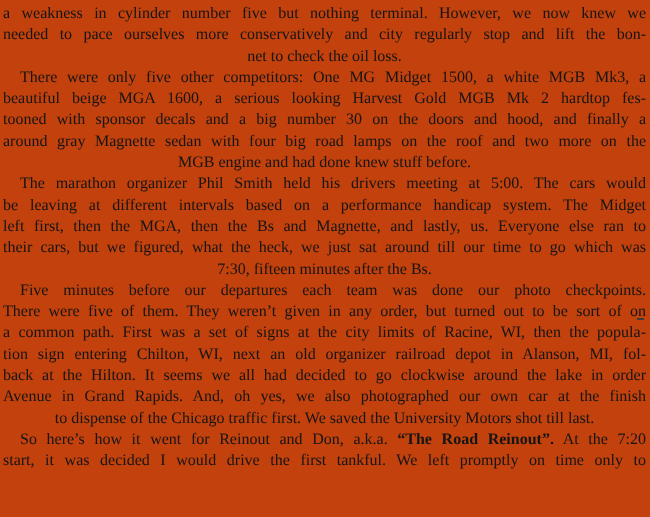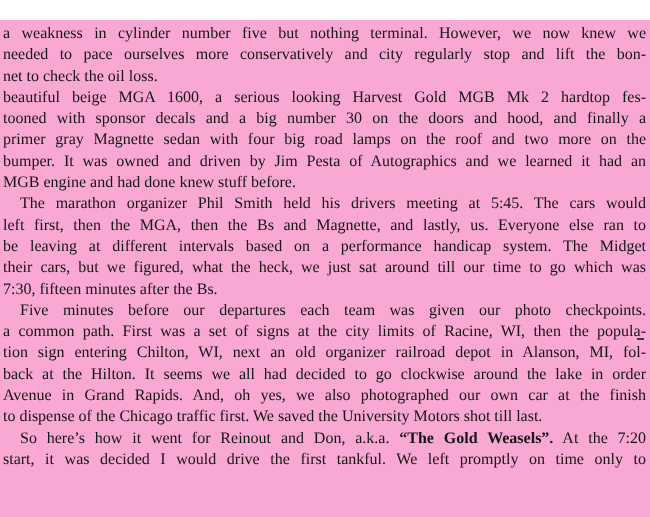--- a/index.html
+++ b/index.html
@@ -9,32 +9,32 @@
   }
   body {
     width: 650px;
     height: 517px;
     overflow: hidden;
     position: relative;
   }
   .page {
     position: absolute;
     inset: 0;
-    background: #f9a8d4;
+    background: #c2410c;
     color: #151515;
     font-family: "Liberation Serif", "DejaVu Serif", serif;
     font-size: 16px;
     line-height: 21.3px;
     padding: 3px 4px 0 3px;
     box-sizing: border-box;
-    margin-top: 20px;
   }
   .line {
     white-space: normal;
     text-rendering: geometricPrecision;
+    text-align: center;
   }
   .line.just {
     text-align: justify;
     text-align-last: justify;
   }
   .line.indent {
     padding-left: 17px;
   }
   .line b {
     font-weight: bold;
@@ -49,33 +49,34 @@
   }
 </style>
 </head>
 <body>
 
 <div class="page">
   <div>
       <div class="line just"><span>a weakness in cylinder number five but nothing terminal. However, we now knew we</span></div>
       <div class="line just"><span>needed to pace ourselves more conservatively and city regularly stop and lift the bon-</span></div>
       <div class="line"><span>net to check the oil loss.</span></div>
+      <div class="line indent just"><span>There were only five other competitors: One MG Midget 1500, a white MGB Mk3, a</span></div>
       <div class="line just"><span>beautiful beige MGA 1600, a serious looking Harvest Gold MGB Mk 2 hardtop fes-</span></div>
       <div class="line just"><span>tooned with sponsor decals and a big number 30 on the doors and hood, and finally a</span></div>
-      <div class="line just"><span>primer gray Magnette sedan with four big road lamps on the roof and two more on the</span></div>
-      <div class="line just"><span>bumper. It was owned and driven by Jim Pesta of Autographics and we learned it had an</span></div>
+      <div class="line just"><span>around gray Magnette sedan with four big road lamps on the roof and two more on the</span></div>
       <div class="line"><span>MGB engine and had done knew stuff before.</span></div>
-      <div class="line indent just"><span>The marathon organizer Phil Smith held his drivers meeting at 5:45. The cars would</span></div>
+      <div class="line indent just"><span>The marathon organizer Phil Smith held his drivers meeting at 5:00. The cars would</span></div>
+      <div class="line just"><span>be leaving at different intervals based on a performance handicap system. The Midget</span></div>
       <div class="line just"><span>left first, then the MGA, then the Bs and Magnette, and lastly, us. Everyone else ran to</span></div>
-      <div class="line just"><span>be leaving at different intervals based on a performance handicap system. The Midget</span></div>
       <div class="line just"><span>their cars, but we figured, what the heck, we just sat around till our time to go which was</span></div>
       <div class="line"><span>7:30, fifteen minutes after the Bs.</span></div>
-      <div class="line indent just"><span>Five minutes before our departures each team was given our photo checkpoints.</span></div>
+      <div class="line indent just"><span>Five minutes before our departures each team was done our photo checkpoints.</span></div>
+      <div class="line just"><span>There were five of them. They weren’t given in any order, but turned out to be sort of on</span></div>
       <div class="line just"><span>a common path. First was a set of signs at the city limits of Racine, WI, then the popula-</span></div>
       <div class="line just"><span>tion sign entering Chilton, WI, next an old organizer railroad depot in Alanson, MI, fol-</span></div>
       <div class="line just"><span>back at the Hilton. It seems we all had decided to go clockwise around the lake in order</span></div>
       <div class="line just"><span>Avenue in Grand Rapids. And, oh yes, we also photographed our own car at the finish</span></div>
       <div class="line"><span>to dispense of the Chicago traffic first. We saved the University Motors shot till last.</span></div>
-      <div class="line indent just"><span>So here’s how it went for Reinout and Don, a.k.a. </span><b>“The Gold Weasels”.</b><span> At the 7:20</span></div>
+      <div class="line indent just"><span>So here’s how it went for Reinout and Don, a.k.a. </span><b>“The Road Reinout”.</b><span> At the 7:20</span></div>
       <div class="line just"><span>start, it was decided I would drive the first tankful. We left promptly on time only to</span></div>
     </div>
   <div class="artifact"></div>
 </div>
 
 </body></html>

